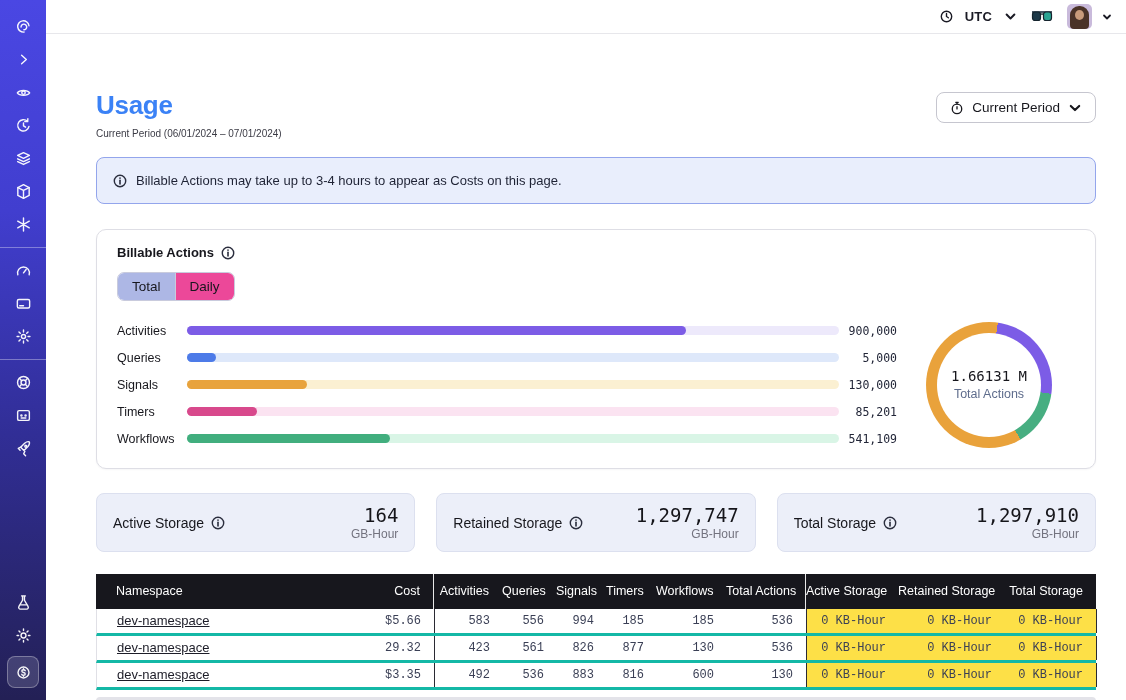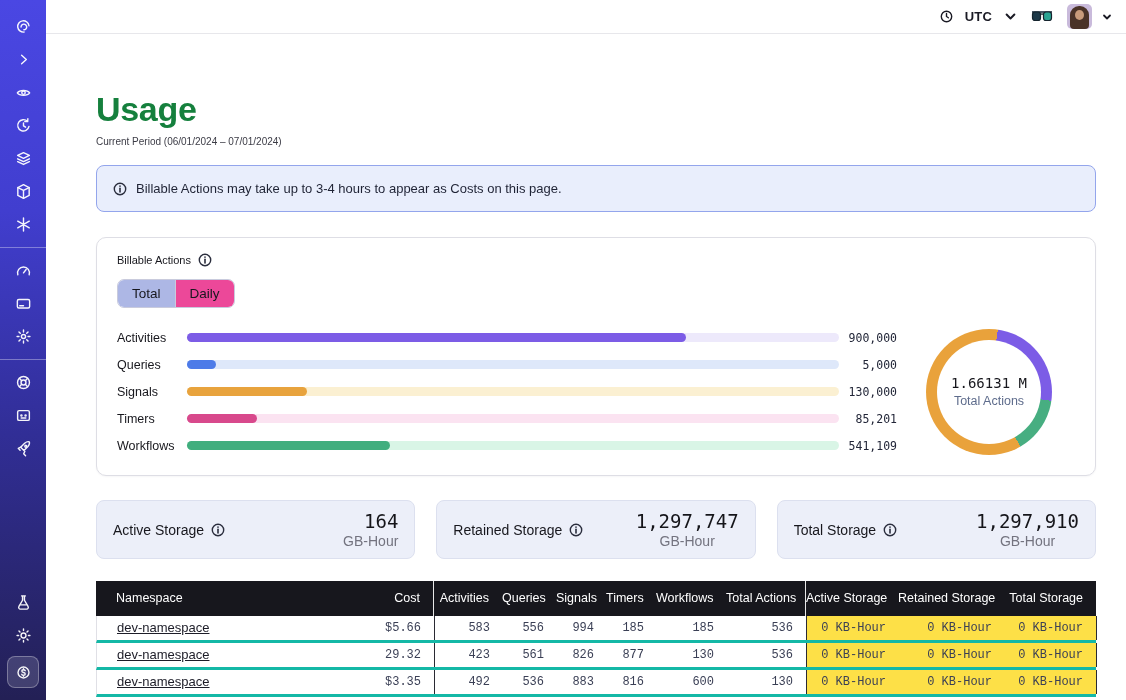--- a/index.html
+++ b/index.html
@@ -25,36 +25,36 @@
   .chev { width:10px; height:10px; stroke:#1a1a24; fill:none; stroke-width:1.8; stroke-linecap:round; stroke-linejoin:round; }
   .glasses { width:22px; height:14px; cursor:pointer; }
   .avatar { width:25px; height:25px; border-radius:5px; background:#c9badb; overflow:hidden; position:relative; cursor:pointer; }
   .avatar .hair { position:absolute; left:3px; top:2px; width:19px; height:23px; border-radius:9px 9px 4px 4px; background:#4a3328; }
   .avatar .face { position:absolute; left:8px; top:6px; width:9px; height:10px; border-radius:50%; background:#c89b7b; }
   .user-chev { margin-left:-4px; }
 
   
   .content { margin-left:46px; padding:0 30px 0 50px; }
   .page-header { margin-top:56px; display:flex; justify-content:space-between; align-items:flex-start; }
-  .page-title { font-size:34px; font-weight:600; letter-spacing:-.3px; color:#15803d; }
+  .page-title { font-size:26px; font-weight:600; letter-spacing:-.3px; color:#3b82f6; }
   .page-subtitle { margin-top:7px; font-size:10px; color:#3c3c46; }
   .period-btn { display:flex; align-items:center; gap:8px; background:#fff; border:1px solid #c6c6cf; border-radius:8px;
     padding:7px 13px; font-size:13.5px; color:#17171d; cursor:pointer; margin-top:2px; }
   .period-btn svg { width:14px; height:14px; stroke:#17171d; fill:none; stroke-width:1.5; stroke-linecap:round; }
 
   .banner { margin-top:18px; height:47px; display:flex; align-items:center; gap:9px; padding:0 16px;
     background:#e9eefc; border:1px solid #93a5ec; border-radius:8px; font-size:13px; color:#1f2335; }
   .info-ic { width:14px; height:14px; flex:0 0 auto; }
   .info-ic circle { stroke:#2a2d3d; fill:none; stroke-width:1.4; }
   .info-ic line, .info-ic rect { stroke:#2a2d3d; stroke-width:1.6; stroke-linecap:round; }
 
   
   .card { margin-top:25px; background:#fff; border:1px solid #dedee5; border-radius:10px; padding:15px 20px 16px;
     box-shadow:0 1px 2px rgba(20,20,40,.04); }
-  .card-title-row { display:flex; align-items:center; gap:7px; font-size:11px; font-weight:400; color:#17171d; }
+  .card-title-row { display:flex; align-items:center; gap:7px; font-size:13px; font-weight:700; color:#17171d; }
   .tabs { margin-top:12px; display:inline-flex; border:1px solid #c9cbdd; border-radius:7px; overflow:hidden; }
   .tab { padding:6px 14px; font-size:13.5px; color:#17171d; background:#ec4899; cursor:pointer; }
   .tab.active { background:#adb7e5; }
   .tab + .tab { border-left:1px solid #c9cbdd; }
 
   .chart-wrap { display:flex; margin-top:16px; }
   .bars-col { flex:1 1 auto; }
   .bar-row { display:flex; align-items:center; height:27px; }
   .bar-label { width:70px; font-size:12.5px; color:#17171d; flex:0 0 auto; }
   .bar-track { flex:0 0 652px; height:9px; border-radius:5px; position:relative; }
@@ -68,21 +68,21 @@
   .donut-value { font-family:"DejaVu Sans Mono", monospace; font-size:14px; color:#17171d; }
   .donut-label { font-size:12.5px; color:#5e6c8c; }
 
   
   .storage-row { margin-top:24px; display:flex; gap:21px; }
   .storage-card { flex:1; height:59px; background:#eceff9; border:1px solid #dce0ef; border-radius:8px;
     display:flex; align-items:center; justify-content:space-between; padding:0 16px; }
   .storage-label { display:flex; align-items:center; gap:7px; font-size:14px; color:#17171d; }
   .storage-right { text-align:right; }
   .storage-value { font-family:"DejaVu Sans Mono", monospace; font-size:19px; color:#15151a; }
-  .storage-unit { font-size:14px; color:#73737f; margin-top:1px;text-align:center; }
+  .storage-unit { font-size:12px; color:#73737f; margin-top:1px; }
 
   
   .usage-table { margin-top:22px; }
   .tgrid { display:grid; grid-template-columns:260px 78px 68px 54px 50px 50px 70px 80px 92px 106px 92px; }
   .thead { background:#17171d; border-radius:0; }
   .thead .cell { color:#fff; font-size:12.5px; font-weight:500; line-height:35px; height:35px; white-space:nowrap; }
   .cell { padding-right:13px; text-align:right; overflow:hidden; }
   .cell.c1 { text-align:left; padding-left:20px; }
   .thead .c2 { border-right:1px solid rgba(255,255,255,.9); }
   .thead .c8 { border-right:1px solid rgba(255,255,255,.9); }
@@ -231,20 +231,30 @@
     </svg>
 </header>
 
 <main class="content">
 
   <div class="page-header">
     <div>
       <h1 class="page-title">Usage</h1>
       <div class="page-subtitle">Current Period (06/01/2024 – 07/01/2024)</div>
     </div>
+    <button class="period-btn">
+      <svg viewBox="0 0 16 16">
+          <circle cx="8" cy="9" r="5.4"></circle>
+          <path d="M8 6.6V9M6.6 1.5h2.8M8 1.7v1.9"></path>
+        </svg>
+      <span>Current Period</span>
+      <svg class="chev" viewBox="0 0 10 10">
+          <polyline points="2 3.5 5 6.5 8 3.5"></polyline>
+        </svg>
+    </button>
   </div>
 
   <div class="banner">
     <svg class="info-ic" viewBox="0 0 14 14">
         <circle cx="7" cy="7" r="5.7"></circle>
         <line x1="7" y1="6.3" x2="7" y2="10"></line>
         <line x1="7" y1="4" x2="7" y2="4.2"></line>
       </svg>
     <span>Billable Actions may take up to 3-4 hours to appear as Costs on this page.</span>
   </div>

